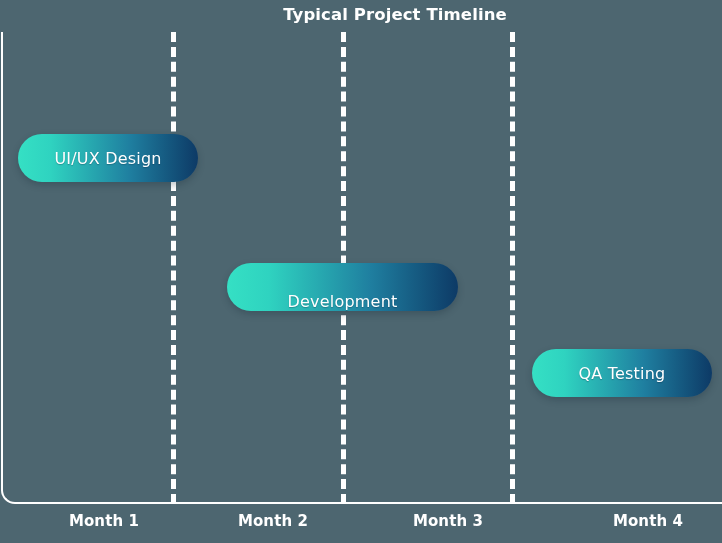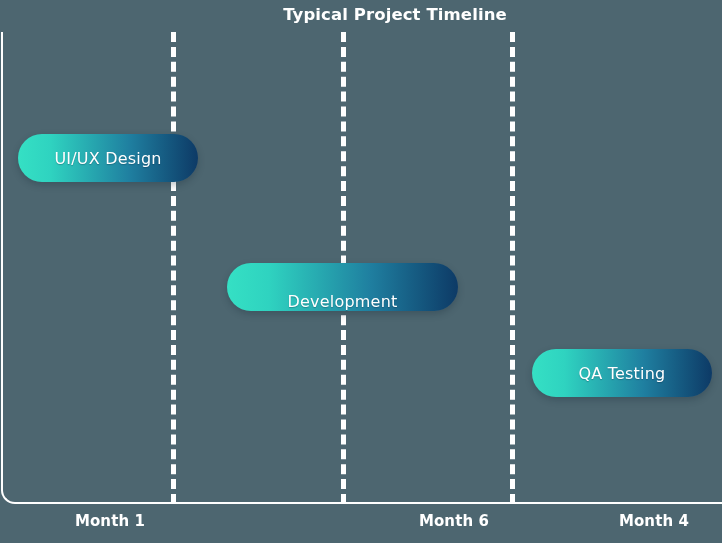--- a/index.html
+++ b/index.html
@@ -85,21 +85,21 @@
     font-size: 16px;
     font-weight: normal;
     letter-spacing: 0.2px;
     white-space: nowrap;
     text-shadow: 0 1px 1px rgba(10, 35, 55, 0.30);
   }
 
   
   #month-axis {
     position: absolute;
-    left: 16px;
+    left: 10px;
     top: 508px;
     width: 684px;
     height: 35px;
   }
   .month-label {
     position: absolute;
     top: 0;
     text-align: center;
     color: #ffffff;
     font-size: 15px;
@@ -133,17 +133,18 @@
     </div>
 
     <div class="task-bar" style="left:532px; width:180px; top:317px;align-items:center;">
       <span class="task-label">QA Testing</span>
     </div>
 
   </div>
 
   <div id="month-axis">
     <div class="month-label" style="left:2px; width:184px;">Month 1</div>
-    <div class="month-label" style="left:346px; width:184px;">Month 6</div>
+    <div class="month-label" style="left:171px; width:184px;">Month 2</div>
+    <div class="month-label" style="left:346px; width:184px;">Month 3</div>
     <div class="month-label" style="left:546px; width:184px;">Month 4</div>
   </div>
 
 </div>
 
 </body></html>

